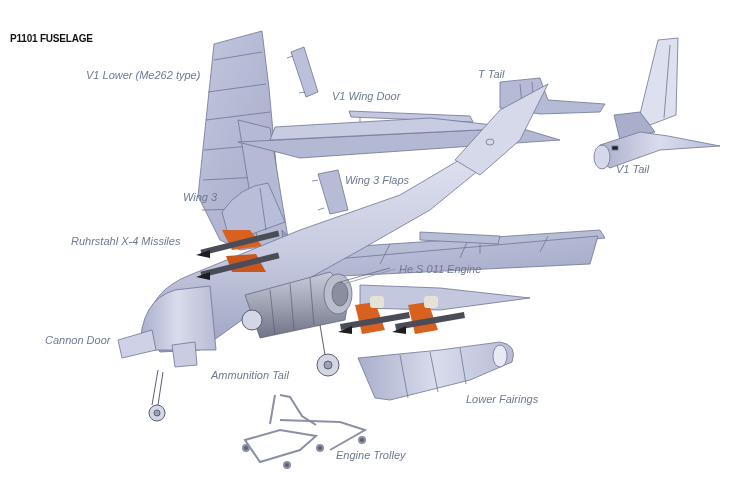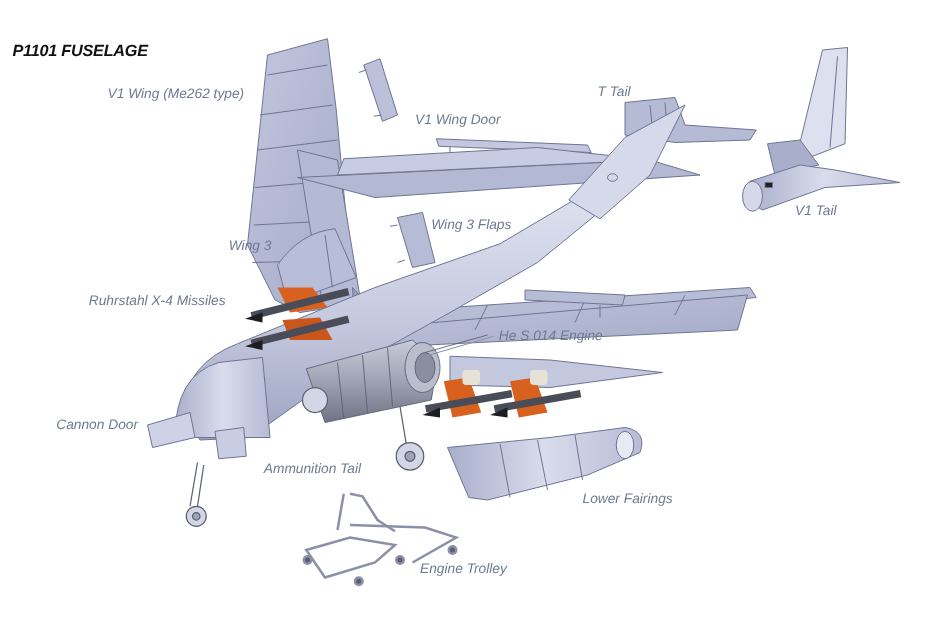--- a/index.html
+++ b/index.html
@@ -16,23 +16,22 @@
     }
     #canvas {
       position: absolute;
       left: 0; top: 0;
       width: 750px; height: 500px;
     }
     .title {
       position: absolute;
       left: 10px;
       top: 33px;
-      font-size: 13px;
+      font-size: 10px;
       font-weight: bold;
-      font-style: italic;
       color: #111111;
       letter-spacing: -0.2px;
     }
     .label {
       position: absolute;
       font-size: 11px;
       font-style: italic;
       color: #6d7a92;
       white-space: nowrap;
     }
@@ -206,24 +205,24 @@
     <circle cx="287" cy="465" r="3" fill="#5a5f72"></circle>
     <circle cx="362" cy="440" r="3" fill="#5a5f72"></circle>
     <circle cx="320" cy="448" r="3" fill="#5a5f72"></circle>
   </g>
 
   <line x1="340" y1="285" x2="395" y2="269" stroke="#8890a8" stroke-width="0.8"></line>
 </svg>
 
 <div class="title">P1101 FUSELAGE</div>
 
-<div class="label" style="left:86px;top:69px;">V1 Wing (Me262 type)</div>
+<div class="label" style="left:86px;top:69px;">V1 Lower (Me262 type)</div>
 <div class="label" style="left:332px;top:90px;">V1 Wing Door</div>
 <div class="label" style="left:478px;top:68px;text-align:center;">T Tail</div>
-<div class="label" style="left:636px;top:163px;">V1 Tail</div>
+<div class="label" style="left:616px;top:163px;">V1 Tail</div>
 <div class="label" style="left:183px;top:191px;">Wing 3</div>
 <div class="label" style="left:345px;top:174px;">Wing 3 Flaps</div>
 <div class="label" style="left:71px;top:235px;">Ruhrstahl X-4 Missiles</div>
-<div class="label" style="left:399px;top:263px;">He S 014 Engine</div>
+<div class="label" style="left:399px;top:263px;">He S 011 Engine</div>
 <div class="label" style="left:45px;top:334px;">Cannon Door</div>
 <div class="label" style="left:211px;top:369px;">Ammunition Tail</div>
 <div class="label" style="left:466px;top:393px;">Lower Fairings</div>
 <div class="label" style="left:336px;top:449px;">Engine Trolley</div>
 
 </body></html>

